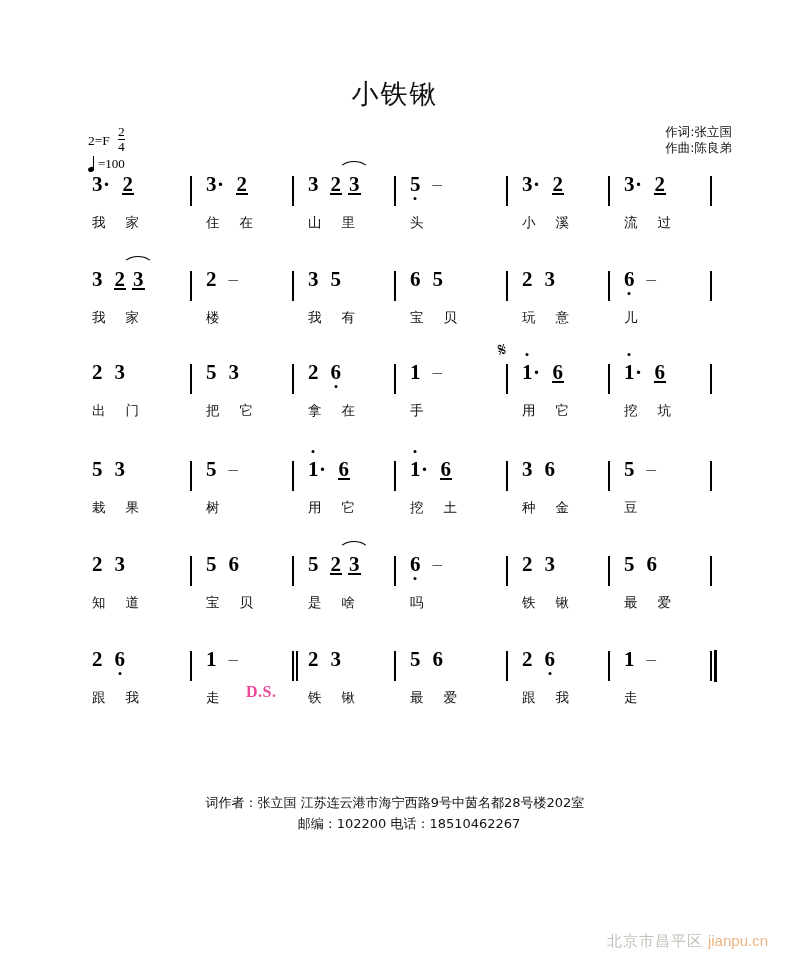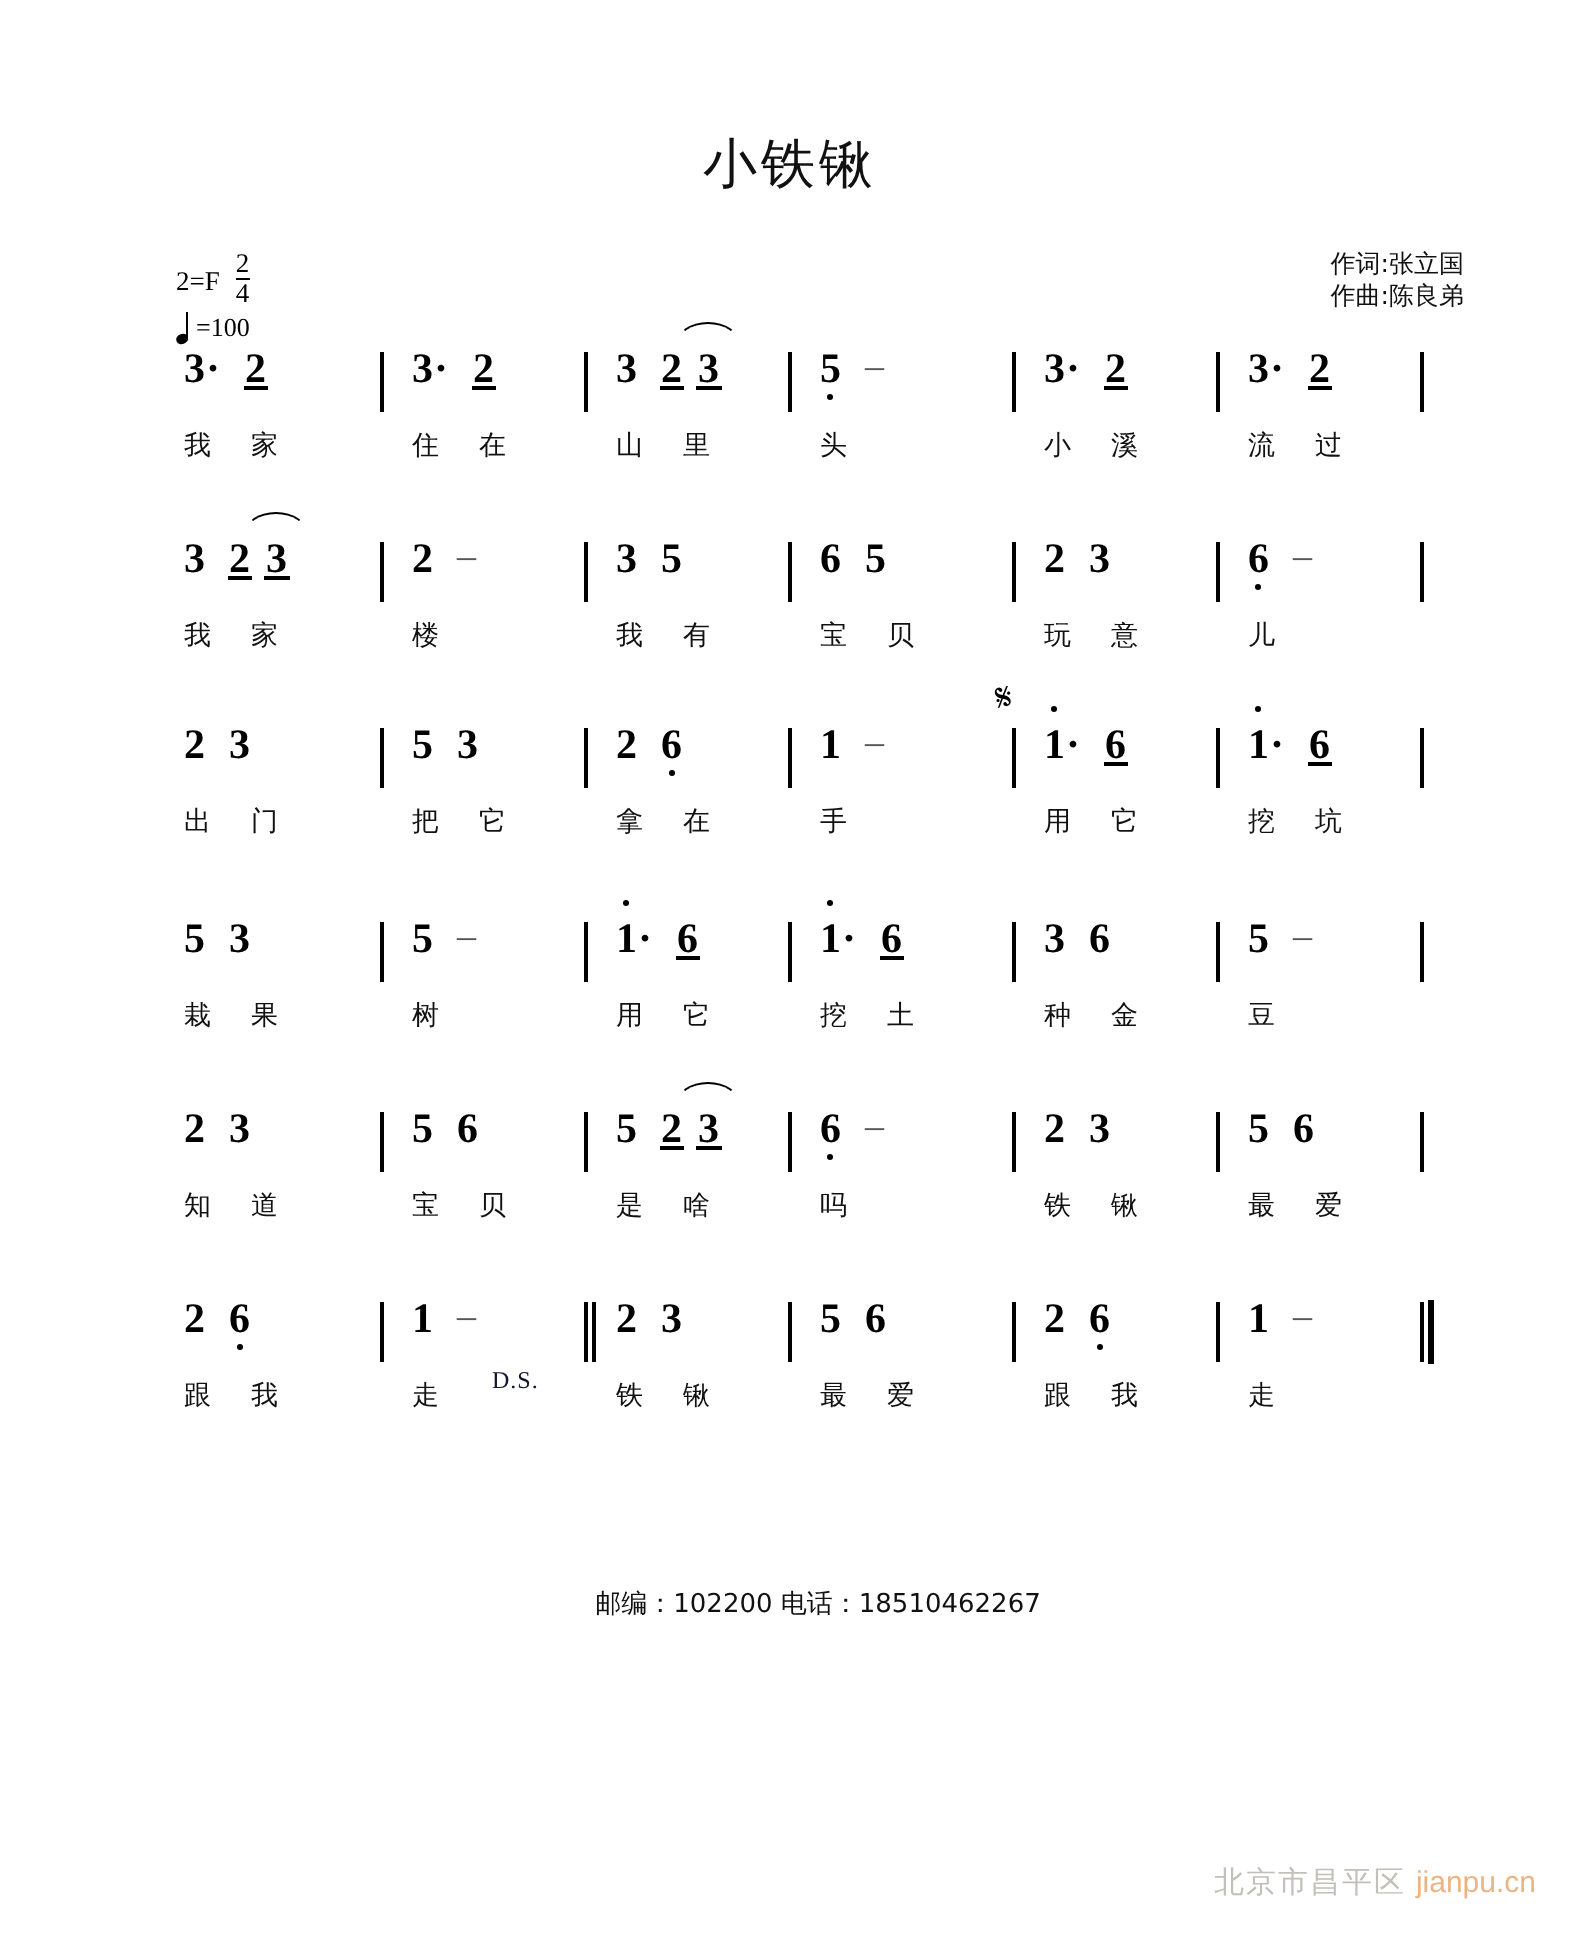--- a/index.html
+++ b/index.html
@@ -8,21 +8,21 @@
     background:#ffffff;
     font-family:"Liberation Sans","DejaVu Sans",sans-serif;
     color:#000;
     position:relative;
     overflow:hidden;
   }
   .sheet{position:relative;width:790px;height:969px;}
 
   
   .title{
-    position:absolute;left:0;top:64px;width:790px;
+    position:absolute;left:0;top:76px;width:790px;
     text-align:center;
     font-size:27px;
     font-family:"DejaVu Sans","Liberation Sans",sans-serif;
     letter-spacing:2px;
     color:#111;
   }
 
   
   .credits{
     position:absolute;right:58px;top:124px;
@@ -145,21 +145,21 @@
   .segno{
     position:absolute;
     font-family:"DejaVu Sans","Liberation Sans",sans-serif;
     font-size:19px;line-height:19px;color:#000;
     transform:rotate(-12deg);
   }
   
   .ds{
     position:absolute;
     font-family:"Liberation Serif","DejaVu Serif",serif;
-    font-size:12px;color:#0f172a;letter-spacing:0.5px;
+    font-size:16px;color:#ec4899;letter-spacing:0.5px;font-weight:bold;
   }
 
   
   .footer{
     position:absolute;left:0;top:792px;width:790px;
     text-align:center;
     font-family:"DejaVu Sans","Liberation Sans",sans-serif;
     font-size:13px;
     line-height:21px;
     color:#111;
@@ -615,20 +615,21 @@
           </div>
           <div class="lyrics" style="padding-left: 16px;">
             <span class="lyr" style="margin-left: 0px;">走</span>
           </div>
         </div>
         <span class="endbar final" style="left: 710px;"></span>
       </div>
     </div>
 
   <div class="footer">
+    <div>词作者：张立国  江苏连云港市海宁西路9号中茵名都28号楼202室</div>
     <div class="indent">邮编：102200  电话：18510462267</div>
   </div>
 
   <div class="watermark">
     <span class="wm-cn">北京市昌平区</span>
     <span class="wm-en">jianpu.cn</span>
   </div>
 
 </div>
 

